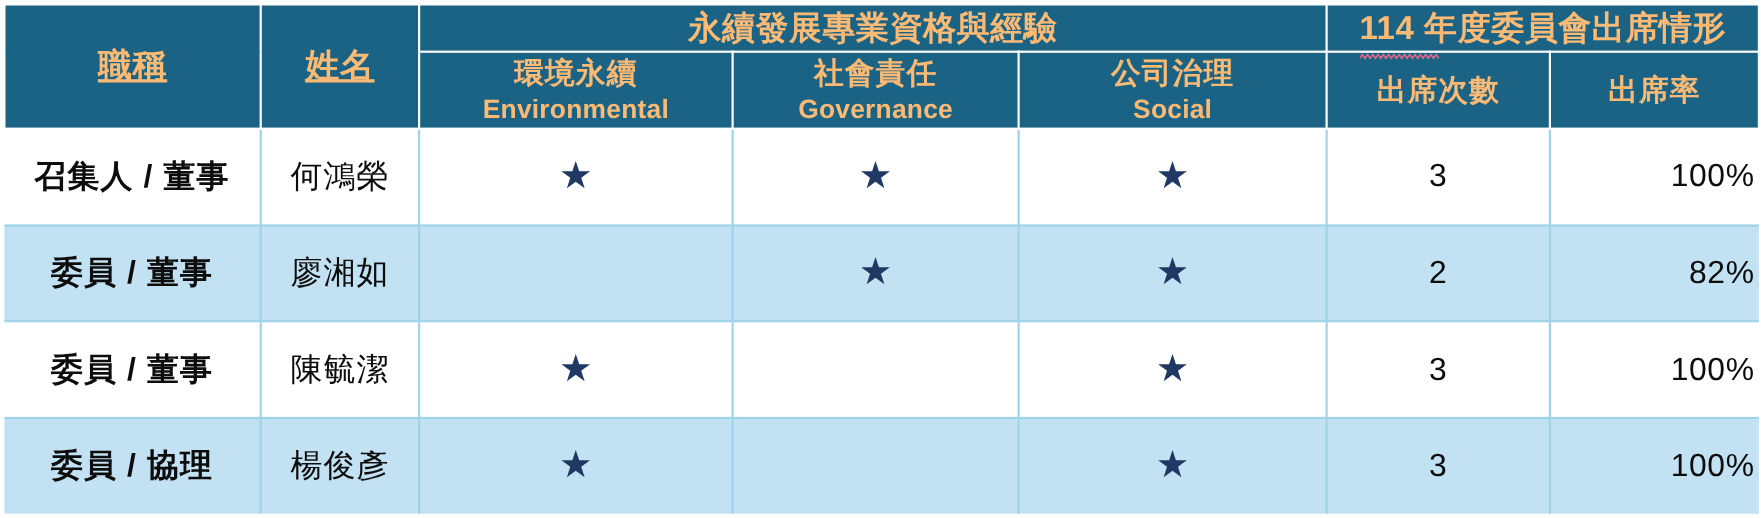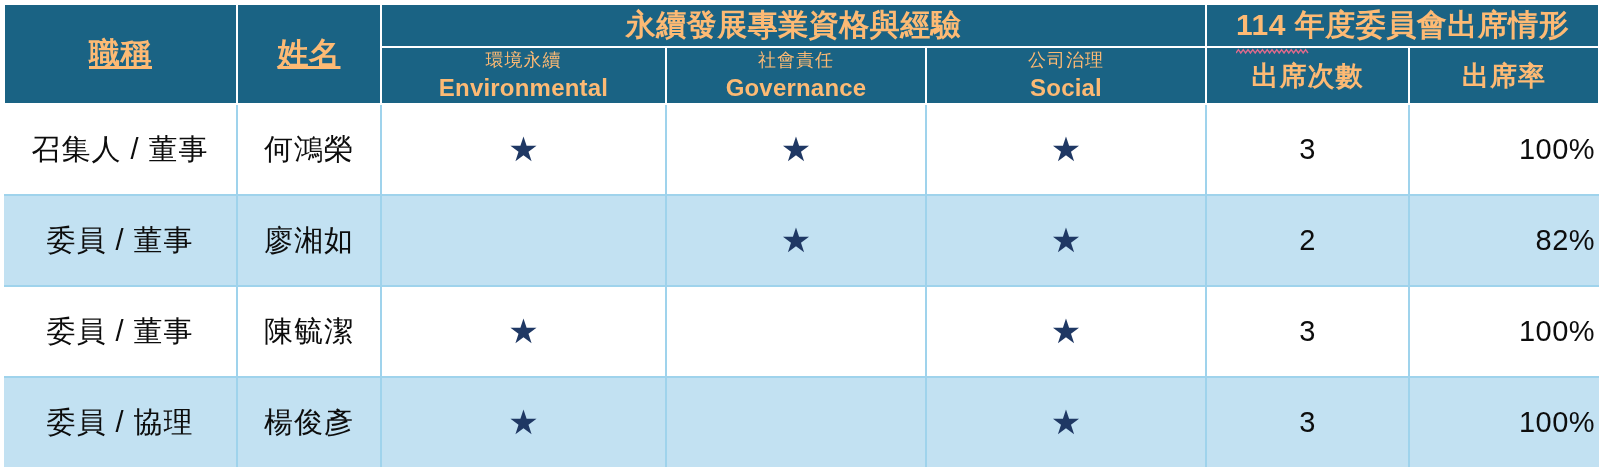--- a/index.html
+++ b/index.html
@@ -71,22 +71,22 @@
   .hdr-group-title-squiggle .squiggle {
     position: absolute;
     left: 0;
     bottom: -9px;
     width: 76px;
     height: 7px;
     pointer-events: none;
   }
   .sub-cn {
     display: block;
-    font-size: 18px;
-    font-weight: normal;
+    font-size: 27px;
+    font-weight: bold;
     line-height: 1.35;
     letter-spacing: 1px;
   }
   .sub-en {
     display: block;
     font-size: 24px;
     font-weight: bold;
     line-height: 1.3;
     letter-spacing: 0.2px;
   }
@@ -108,21 +108,21 @@
     padding: 0 4px;
   }
   .esg-table tbody tr td:first-child { border-left: none; }
   .esg-table tbody tr td:last-child  { border-right: none; text-align: right; }
   .esg-table tbody tr:last-child td  { border-bottom: none; }
 
   tr.row-even td { background: #ffffff; }
   tr.row-odd  td { background: #c2e1f2; }
 
   td.cell-title {
-    font-weight: normal;
+    font-weight: bold;
     letter-spacing: 1px;
   }
   td.cell-name {
     font-weight: normal;
     letter-spacing: 1px;
   }
   td.cell-num {
     font-weight: normal;
     letter-spacing: 0.5px;
   }

